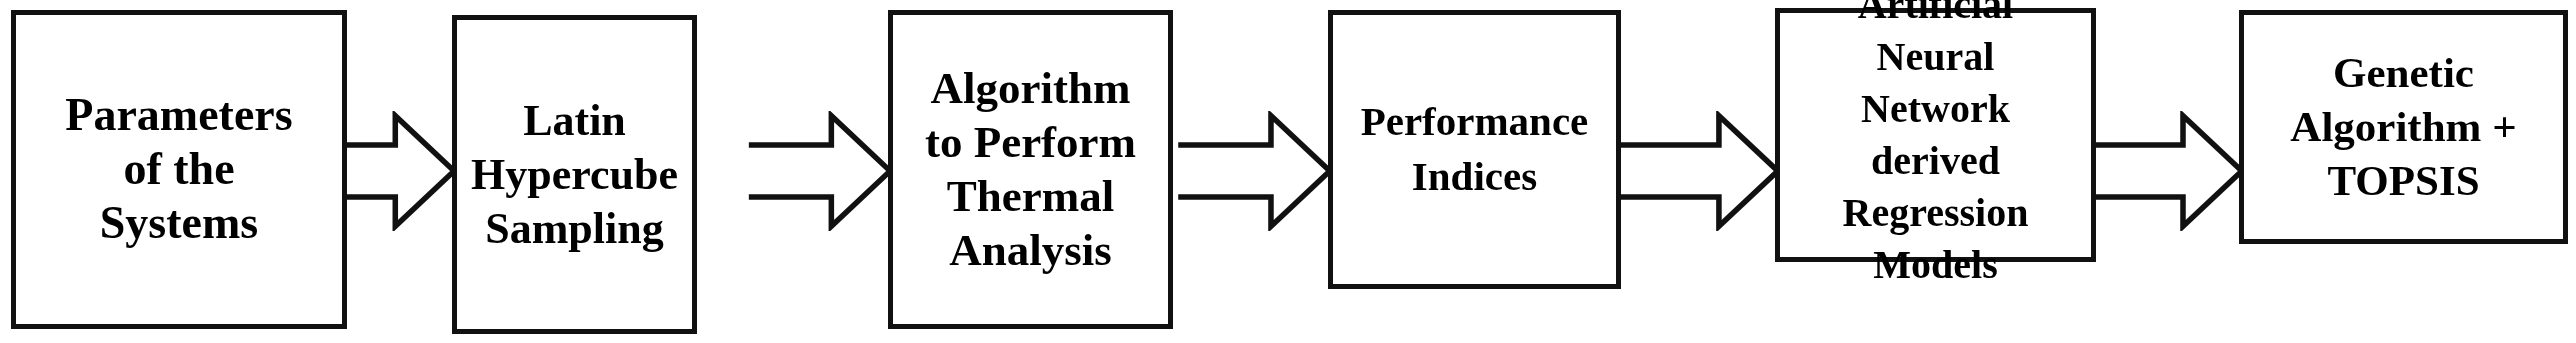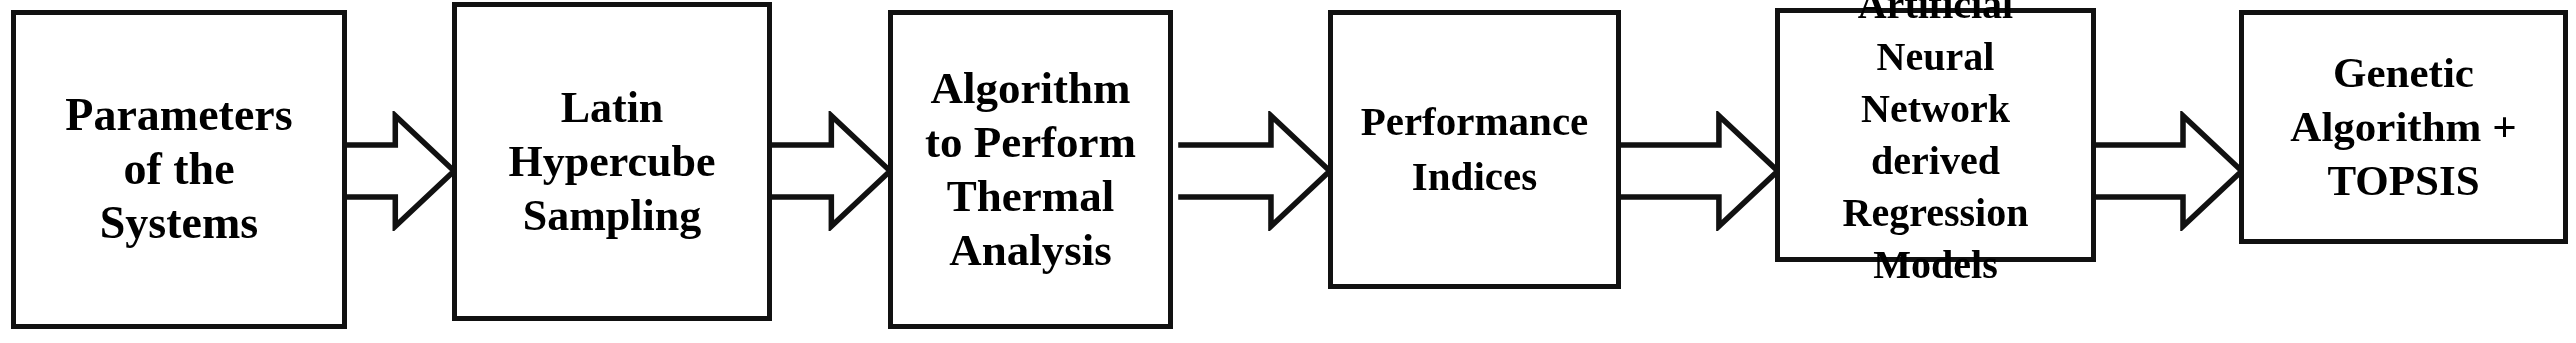--- a/index.html
+++ b/index.html
@@ -38,21 +38,21 @@
 </head>
 <body>
 
 <div id="canvas">
 
   <div class="node" id="node-0" style="left: 11px; top: 9.5px; width: 336px; height: 319px; border-color: rgb(17, 17, 17);">
     <div class="node-label" style="font-size: 46px; line-height: 54px; color: rgb(0, 0, 0);">Parameters
 of the
 Systems</div>
   </div>
-  <div class="node" id="node-1" style="left: 452px; top: 2px; width: 320px; height: 319px; border-color: rgb(17, 17, 17);">
+  <div class="node" id="node-1" style="left: 452px; top: 15px; width: 245px; height: 319px; border-color: rgb(17, 17, 17);">
     <div class="node-label" style="font-size: 44px; line-height: 54px; color: rgb(0, 0, 0);">Latin
 Hypercube
 Sampling</div>
   </div>
   <div class="node" id="node-2" style="left: 888px; top: 9.5px; width: 285px; height: 319px; border-color: rgb(17, 17, 17); align-items: center;">
     <div class="node-label" style="font-size: 45px; line-height: 54px; color: rgb(0, 0, 0);">Algorithm
 to Perform
 Thermal
 Analysis</div>
   </div>

